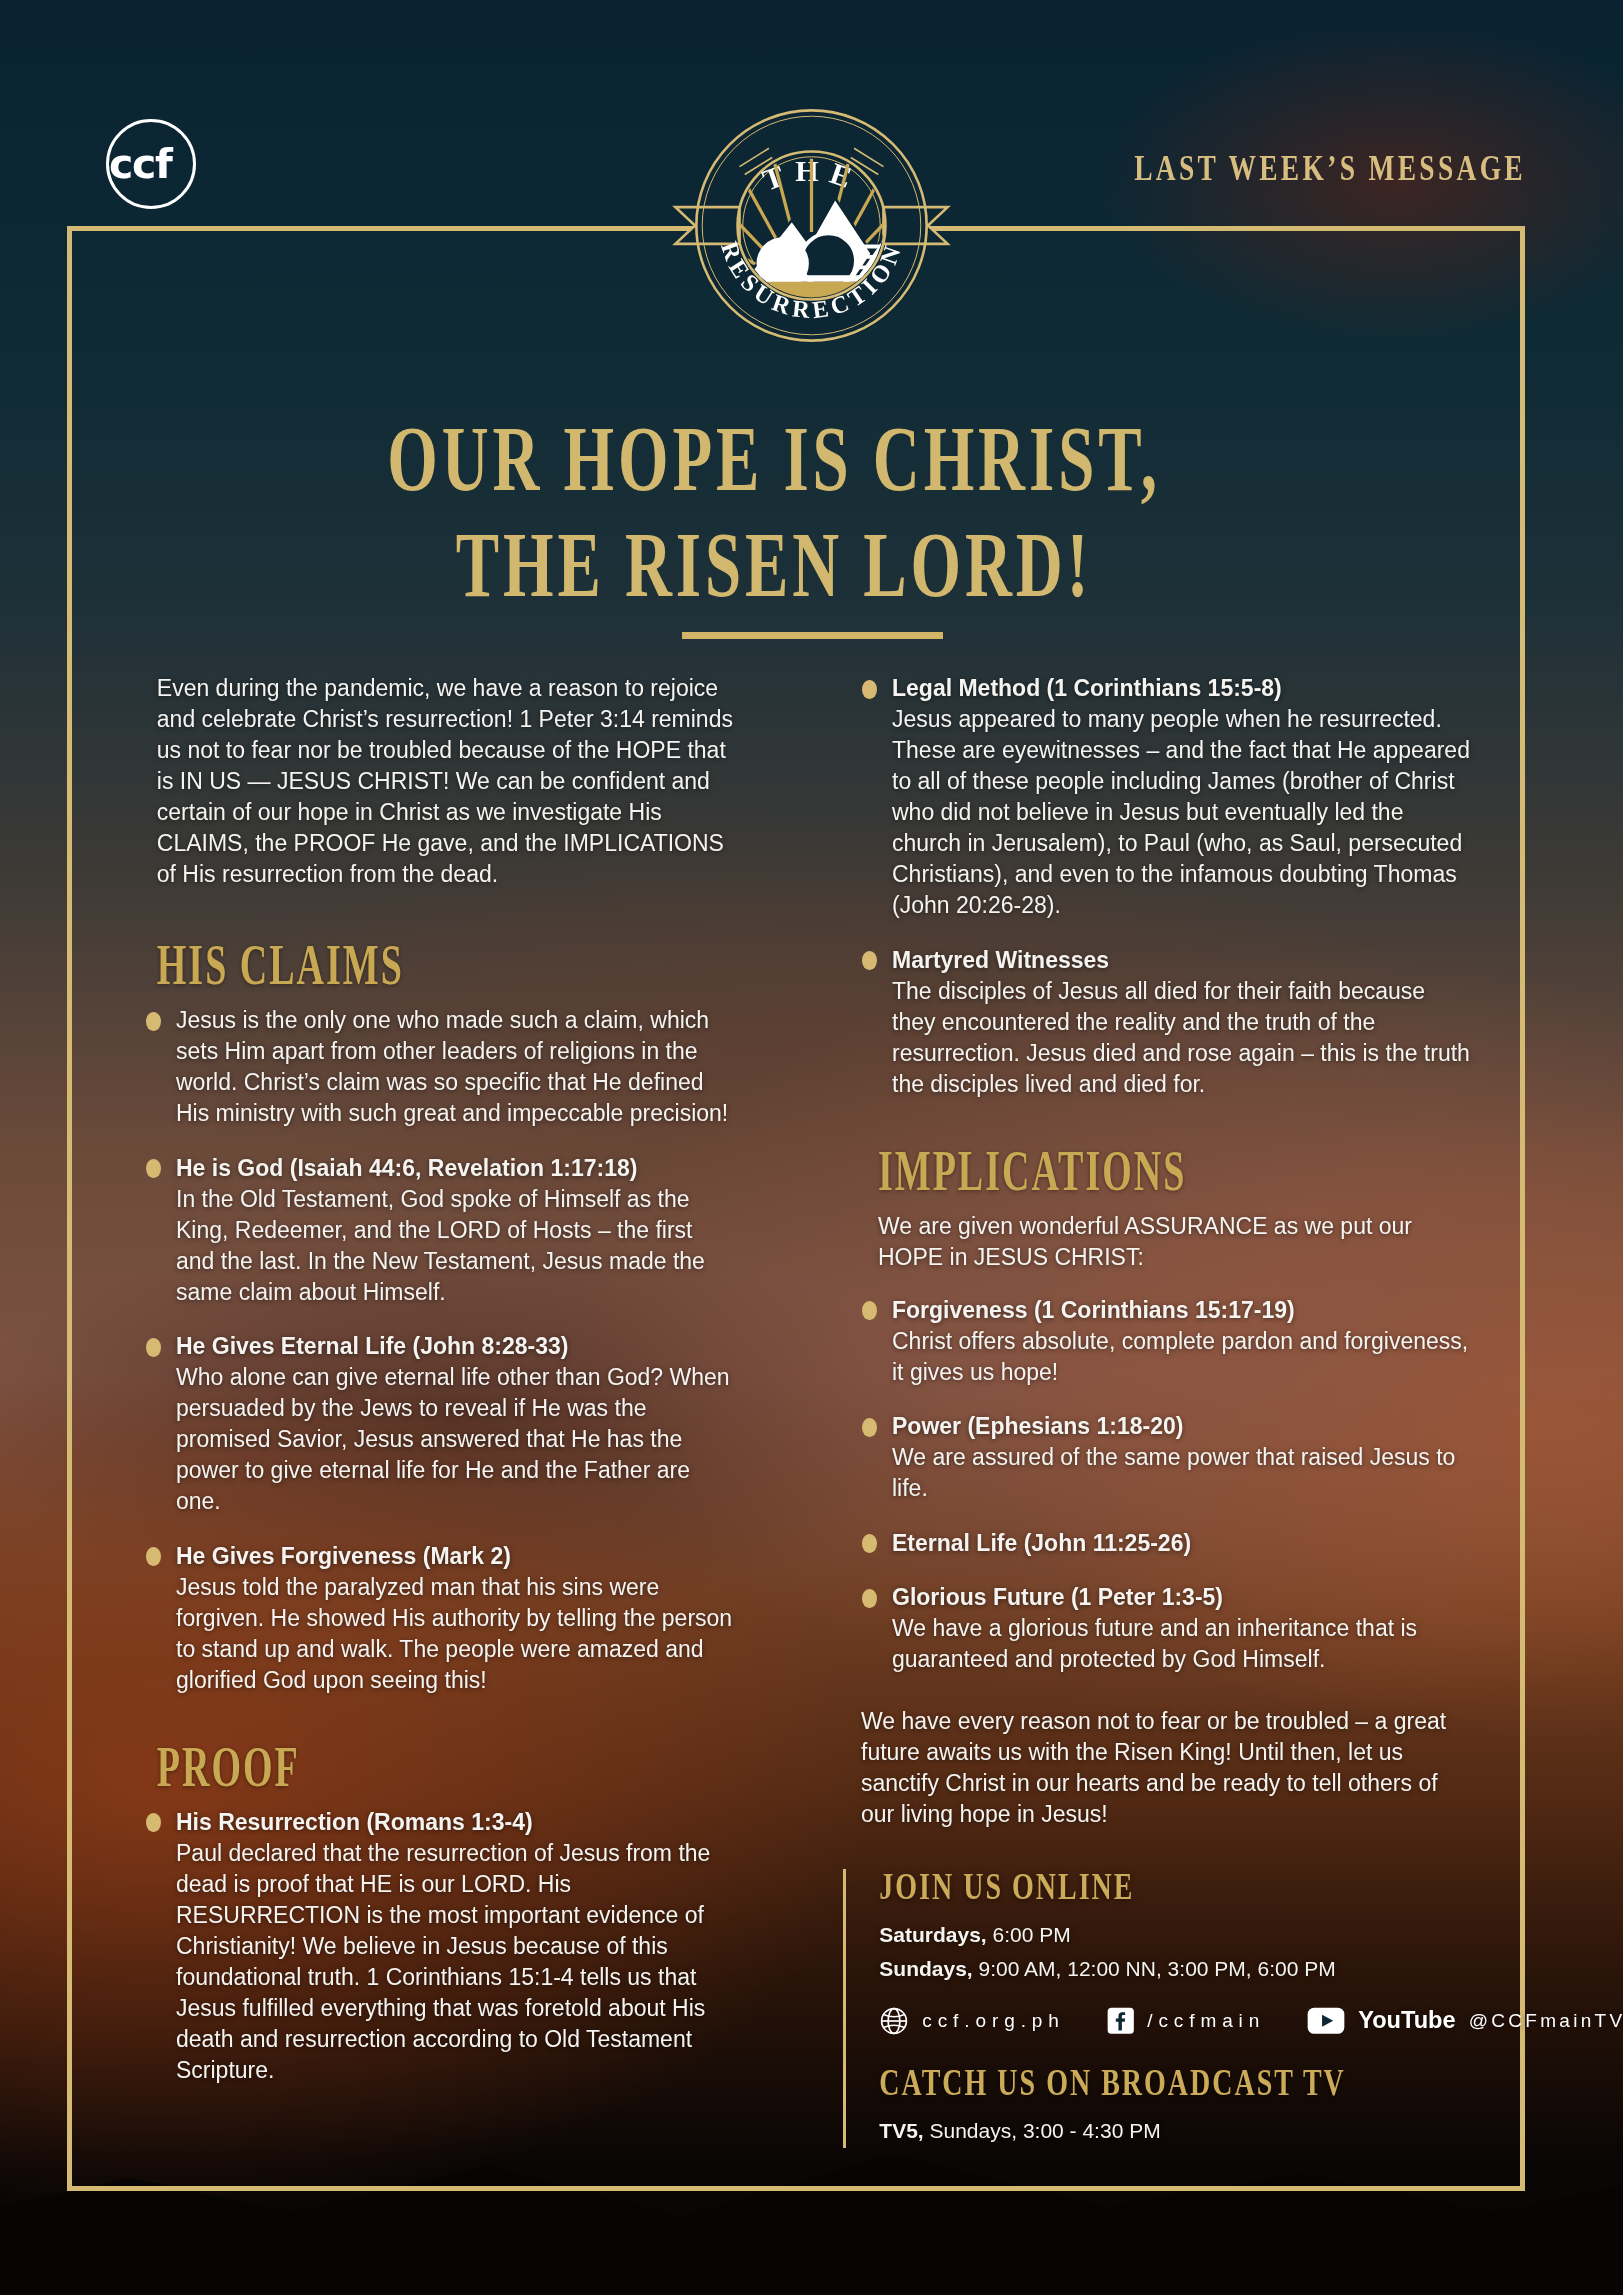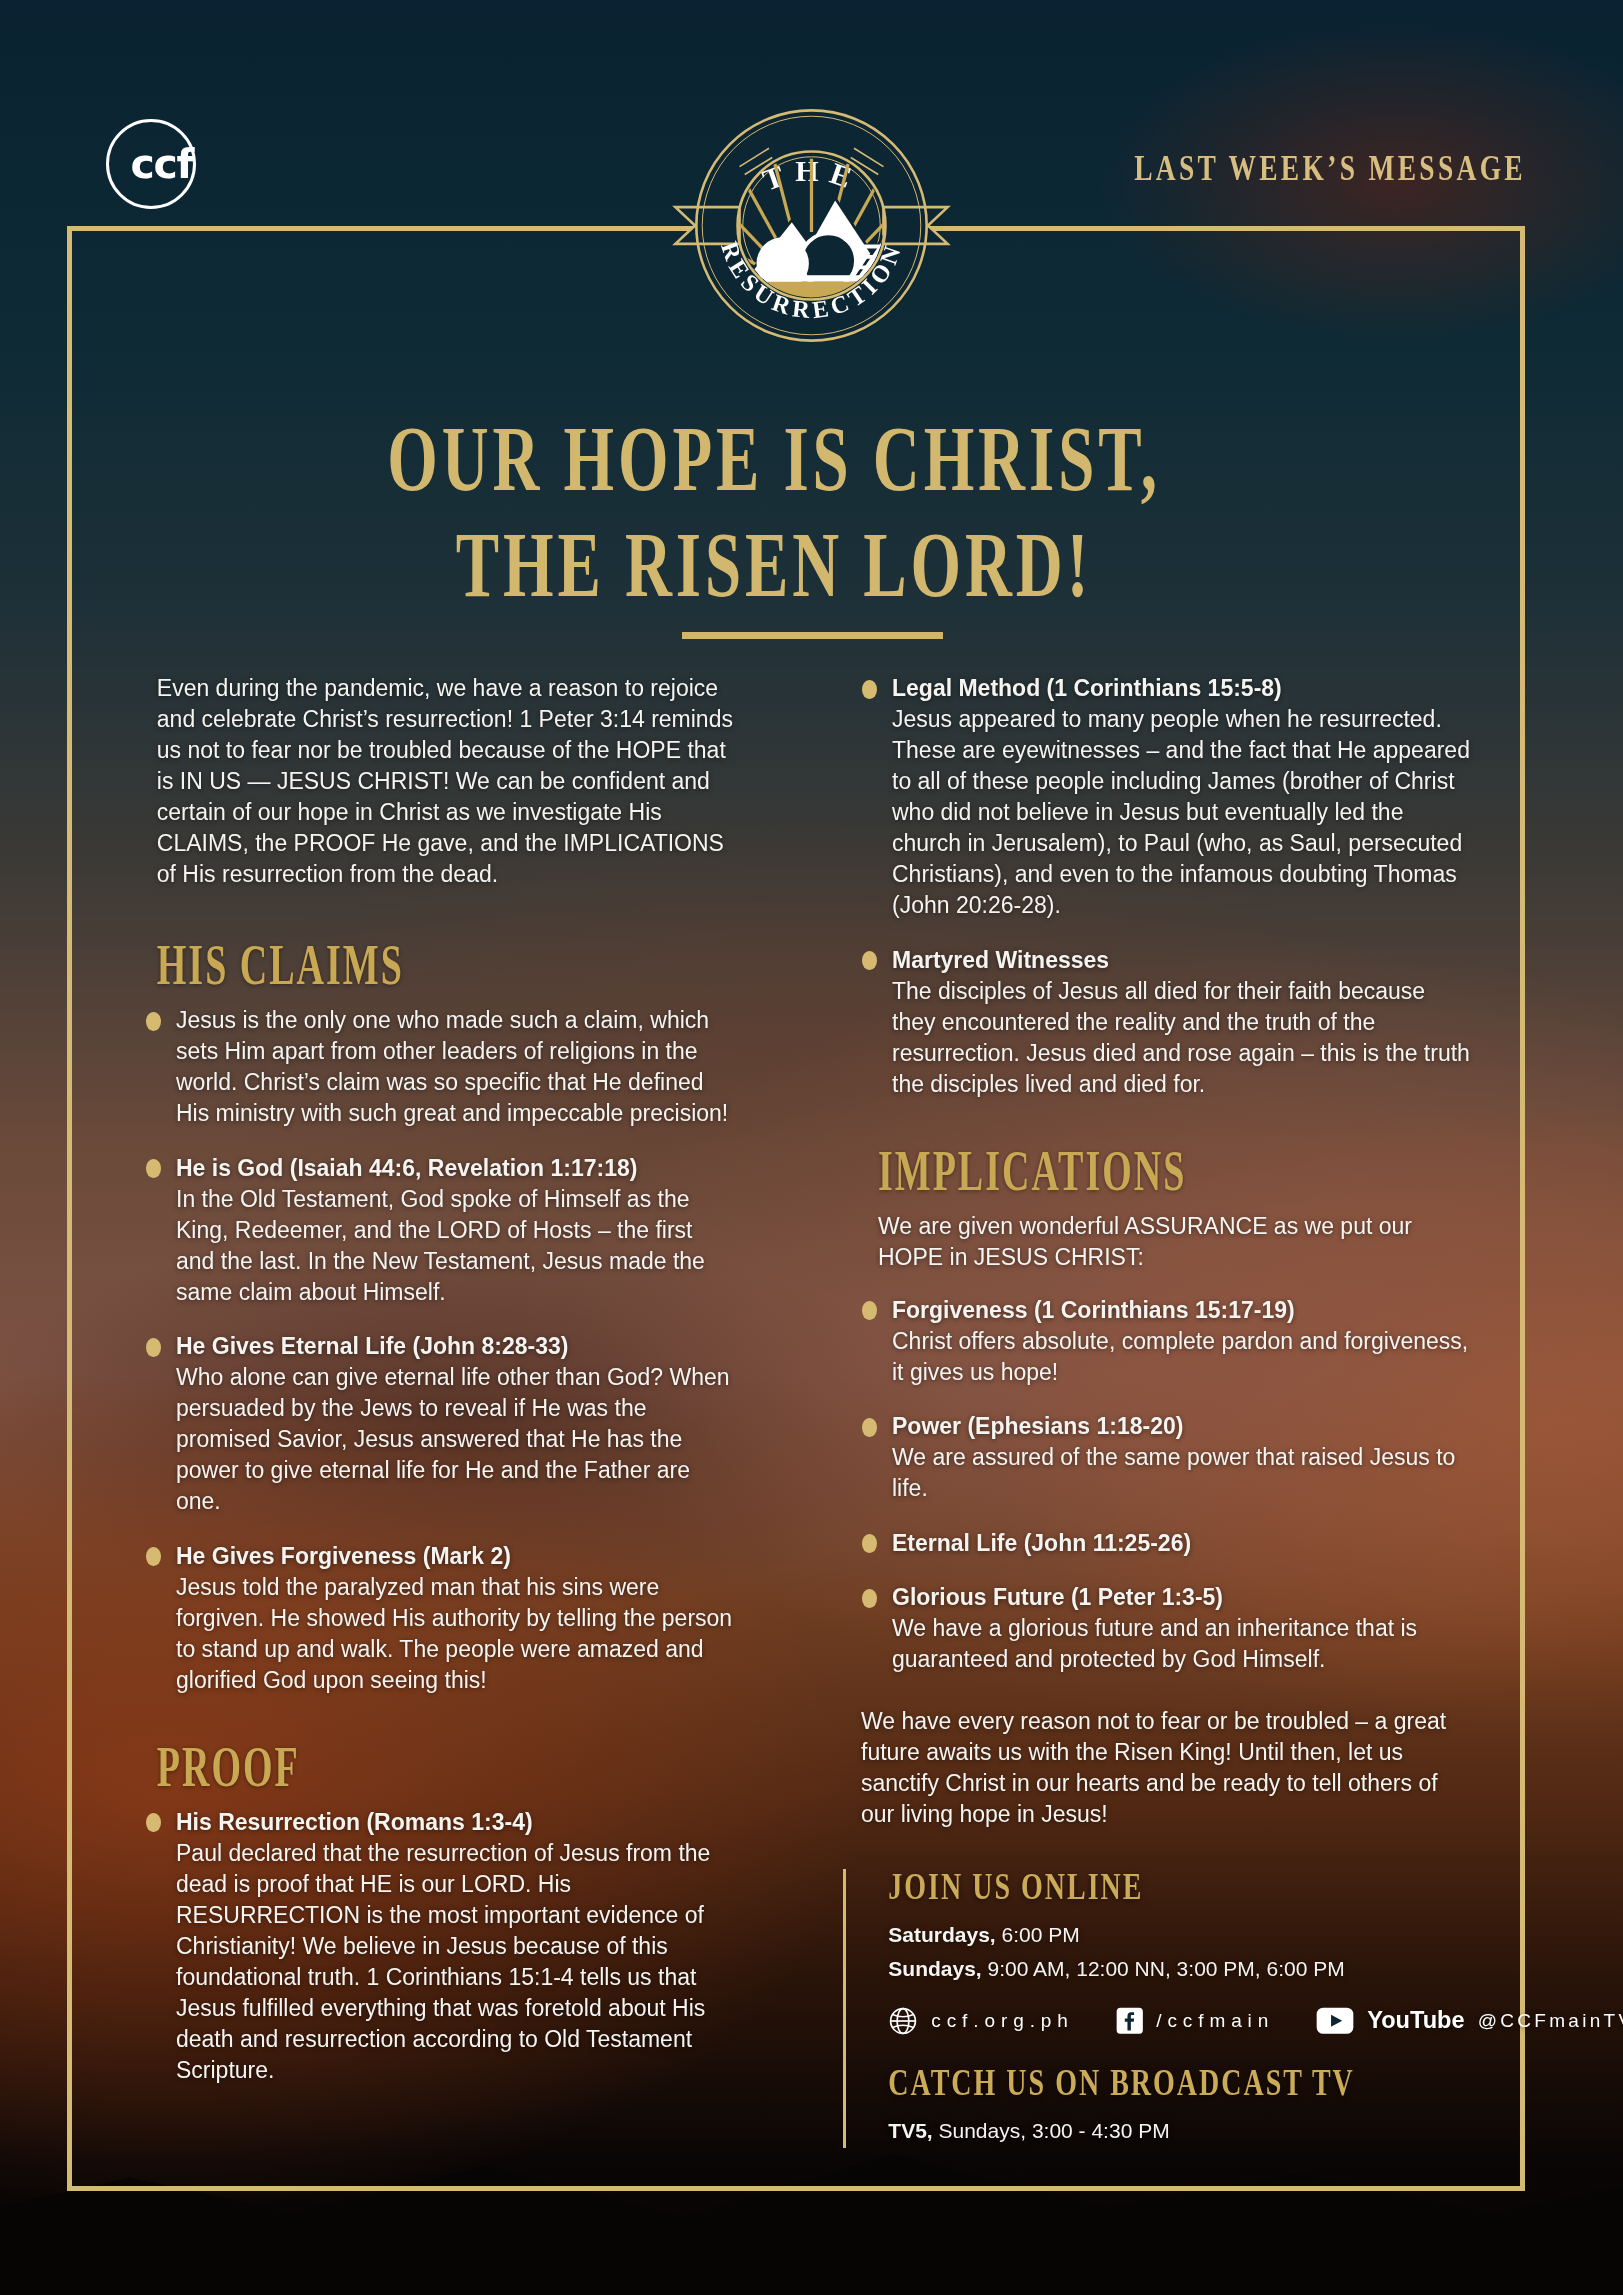--- a/index.html
+++ b/index.html
@@ -13,21 +13,21 @@
       radial-gradient(ellipse 982px 589px at 10% 78%, rgba(150,62,25,.7), transparent 72%),
       radial-gradient(ellipse 916px 340px at 50% 46%, rgba(96,60,44,.5), transparent 70%),
       radial-gradient(ellipse 720px 275px at 28% 62%, rgba(58,30,20,.55), transparent 70%),
       linear-gradient(180deg,#0a2231 0%,#0d2a35 14%,#1d3038 26%,#3d3a36 38%,#6b4a3a 50%,#7d5243 60%,#6e3d22 70%,#542a14 78%,#2a1409 86%,#0a0605 94%,#060404 100%);}
   .mountains{position:absolute;left:0;bottom:0;width:100%;height:196px;background:#070504;z-index:1;
     clip-path:polygon(0 55%,8% 40%,18% 58%,30% 34%,42% 60%,55% 28%,68% 55%,80% 38%,92% 58%,100% 44%,100% 100%,0 100%);}
   .frame{position:absolute;left:67px;top:226px;width:1448px;height:1955px;border:5.9px solid #d5ba74;z-index:2;}
   .z{position:absolute;z-index:3;}
   
   .logo{left:106px;top:119px;width:84px;height:84px;border:3.9px solid #ffffff;border-radius:50%;
-    display:flex;align-items:center;justify-content:flex-end;}
+    display:flex;align-items:center;justify-content:flex-start;}
   .logo span{color:#fff;font-weight:700;font-size:41px;letter-spacing:-1.3px;font-family:"DejaVu Sans",sans-serif;}
   
   .tag{top:157px;right:98px;height:43px;}
   .tag span{display:inline-block;transform:scaleY(1.3);transform-origin:right bottom;
     font-family:"Liberation Serif",serif;font-weight:700;font-size:27.5px;letter-spacing:3.3px;color:#d8bd80;white-space:nowrap;}
   
   .badge{left:661px;top:75px;width:301px;height:301px;z-index:4;}
   
   .title{left:0;top:407px;width:1548px;text-align:right;}
   .title-line{position:relative;height:106px;}
@@ -45,21 +45,21 @@
   .col-right .sect-head{margin-left:17px;}
   .sect-head span{position:absolute;left:0;bottom:0;display:inline-block;transform:scaleY(1.5);
     transform-origin:left bottom;font-family:"Liberation Serif",serif;font-weight:700;
     font-size:38px;letter-spacing:2px;color:#c9a853;white-space:nowrap;text-shadow:0 1.3px 3.9px rgba(0,0,0,.4);}
   .mt{margin-top:15.7px;}
   .bullet{position:relative;padding-left:31px;margin-bottom:23.6px;}
   .mb-lg{margin-bottom:31px;}
   .dot{position:absolute;left:1.3px;top:6.5px;width:14.4px;height:19px;border-radius:50%;background:#d6ba72;}
   .b-title{font-weight:700;}
   
-  .footer{border-left:3.9px solid #d5ba74;padding-left:42px;margin-left:-17.7px;}
+  .footer{border-left:3.9px solid #d5ba74;padding-left:33px;margin-left:-17.7px;}
   .f-head{position:relative;height:38px;margin-bottom:10.5px;}
   .f-head span{position:absolute;left:0;bottom:0;display:inline-block;transform:scaleY(1.35);
     transform-origin:left bottom;font-family:"Liberation Serif",serif;font-weight:700;
     font-size:28px;letter-spacing:2px;color:#cbaa58;white-space:nowrap;}
   .f-line{font-size:21px;line-height:34px;}
   .f-line b{font-weight:700;}
   .social{display:flex;align-items:center;gap:42px;margin:19.6px 0 29px;justify-content:space-between;}
   .s-item{display:flex;align-items:center;gap:13px;}
   .s-label{font-size:19px;letter-spacing:5.9px;font-weight:500;color:#fff;}
   .yt-word{font-size:23.6px;font-weight:700;color:#fff;letter-spacing:0;}

